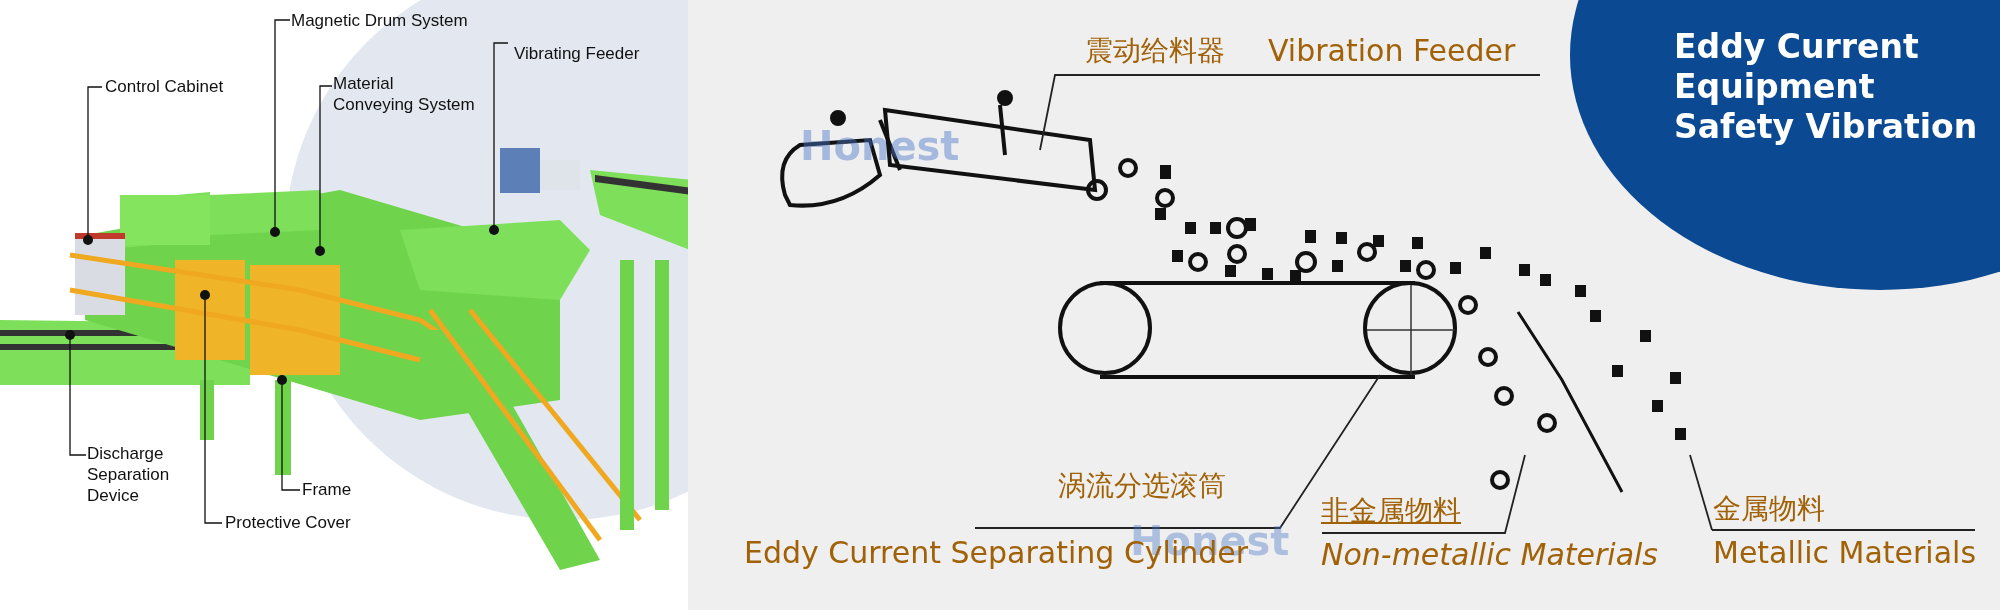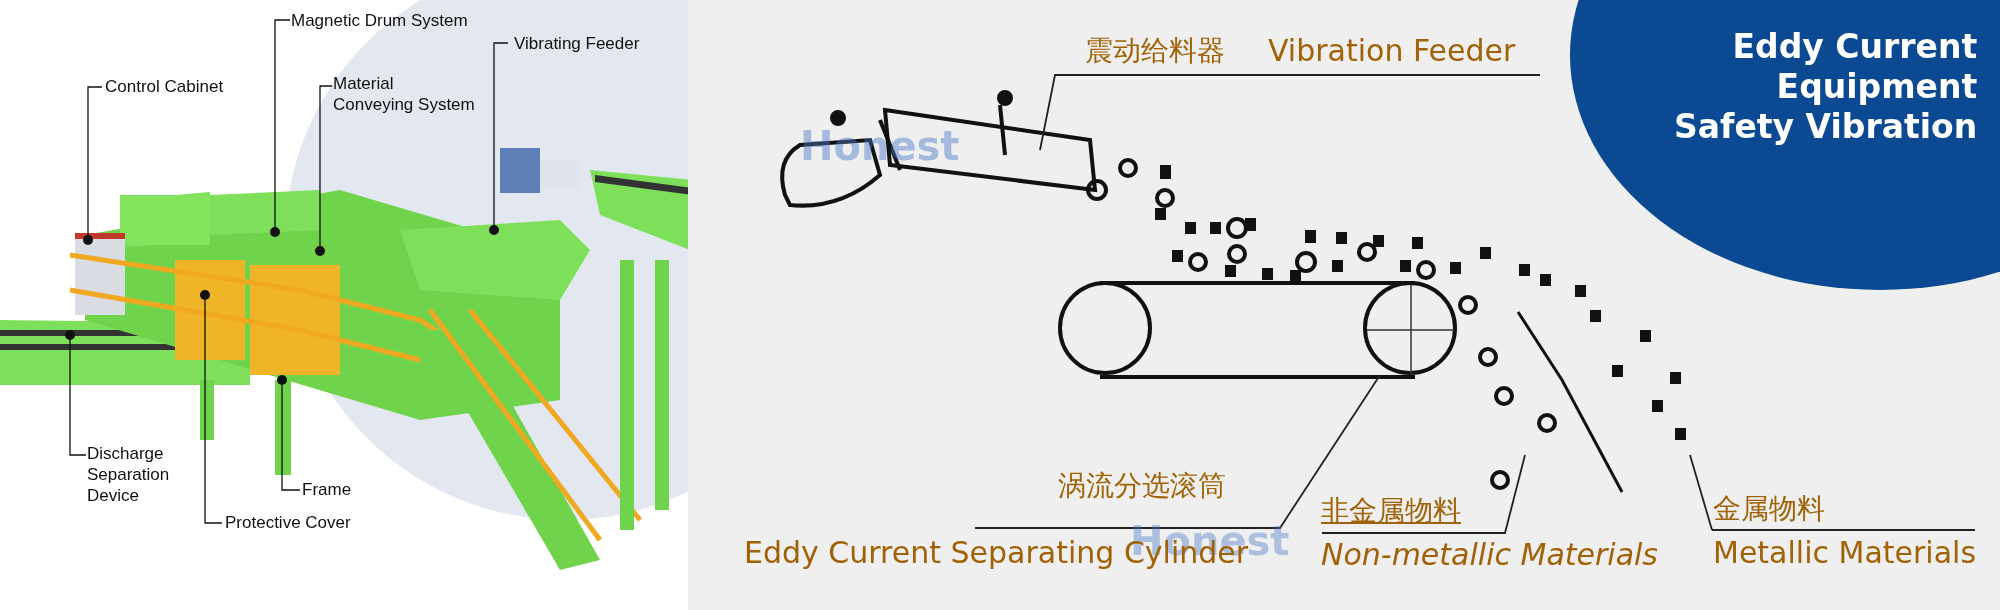--- a/index.html
+++ b/index.html
@@ -3,21 +3,21 @@
 <meta charset="utf-8">
 <style>
   html,body{margin:0;padding:0;}
   body{width:2000px;height:610px;position:relative;overflow:hidden;background:#f0f0f0;font-family:"Liberation Sans",sans-serif;}
   .left-panel{position:absolute;left:0;top:0;width:745px;height:610px;background:#ffffff;overflow:hidden;}
   .bg-circle{position:absolute;left:285px;top:-40px;width:560px;height:560px;border-radius:50%;background:#e3e8f0;}
   .machine{position:absolute;left:0;top:0;}
   .callout{position:absolute;font-size:17px;color:#111;line-height:21px;white-space:pre-line;}
   .right-panel{position:absolute;left:688px;top:0;width:1312px;height:610px;background:#efefef;}
   .title-blob{position:absolute;left:1570px;top:-180px;width:620px;height:470px;border-radius:50%;background:#0b4a93;}
-  .title-text{position:absolute;left:1674px;top:27px;color:#fff;font-family:"DejaVu Sans",sans-serif;font-size:33px;line-height:40px;font-weight:bold;text-align:right;}
+  .title-text{position:absolute;left:1674px;top:27px;color:#fff;font-family:"DejaVu Sans",sans-serif;font-size:33px;line-height:40px;font-weight:bold;}
   .diag{position:absolute;left:0;top:0;}
   .dlabel{position:absolute;font-family:"DejaVu Sans",sans-serif;color:#a16207;white-space:nowrap;}
   .en{font-size:30px;}
   .cn{font-size:28px;}
 </style>
 </head>
 <body>
 
 <div class="left-panel">
   <div class="bg-circle"></div>
@@ -71,21 +71,21 @@
       <circle cx="275" cy="232" r="5"></circle>
       <circle cx="494" cy="230" r="5"></circle>
       <circle cx="88" cy="240" r="5"></circle>
       <circle cx="320" cy="251" r="5"></circle>
       <circle cx="70" cy="335" r="5"></circle>
       <circle cx="282" cy="380" r="5"></circle>
       <circle cx="205" cy="295" r="5"></circle>
     </g>
   </svg>
   <div class="callout" style="left:291px;top:10px;">Magnetic Drum System</div>
-  <div class="callout" style="left:514px;top:33px;">Vibrating Feeder</div>
+  <div class="callout" style="left:514px;top:43px;">Vibrating Feeder</div>
   <div class="callout" style="left:105px;top:76px;">Control Cabinet</div>
   <div class="callout" style="left:333px;top:73px;">Material
 Conveying System</div>
   <div class="callout" style="left:87px;top:443px;">Discharge
 Separation
 Device</div>
   <div class="callout" style="left:302px;top:479px;">Frame</div>
   <div class="callout" style="left:225px;top:512px;">Protective Cover</div>
 </div>
 

